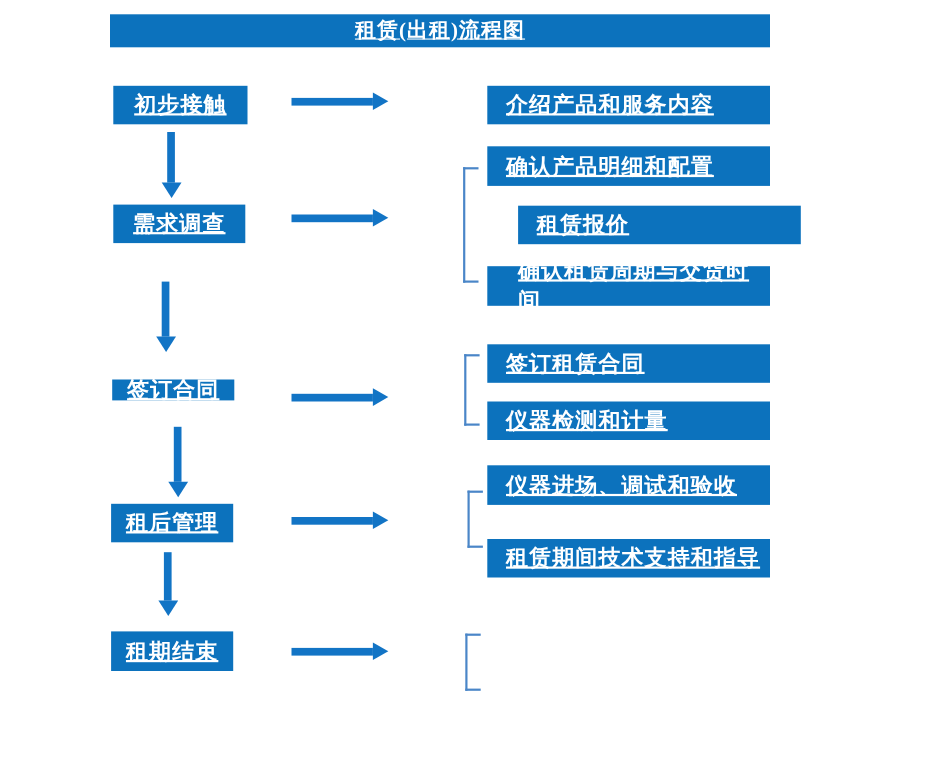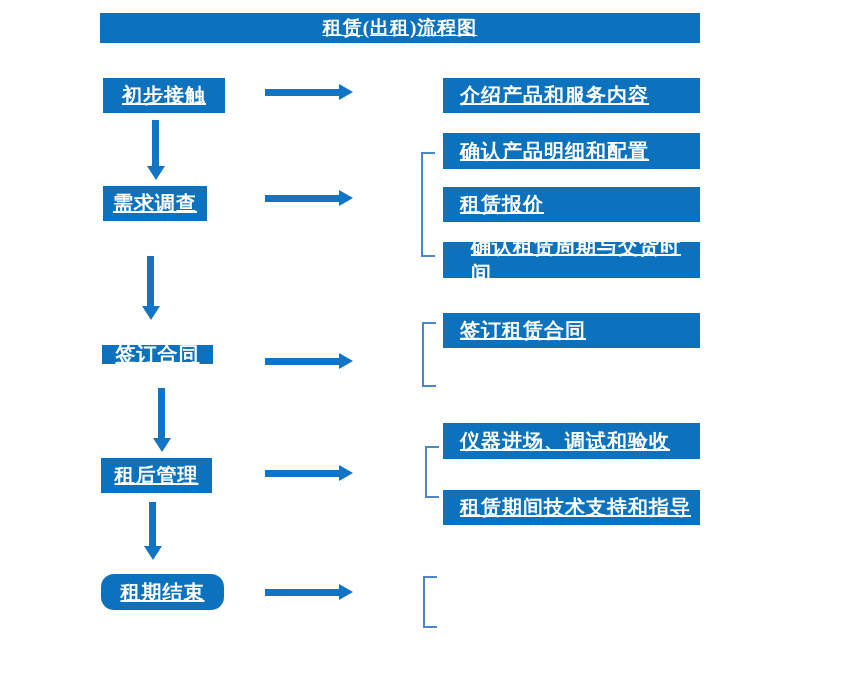--- a/index.html
+++ b/index.html
@@ -43,32 +43,33 @@
   }
 </style>
 </head>
 <body>
 
 <div class="canvas">
 
   <div class="box titlebar">租赁(出租)流程图</div>
 
   <div class="box leftbox" style="left:103px;top:78px;width:122px;height:35px;">初步接触</div>
-  <div class="box leftbox" style="left:103px;top:186px;width:104px;height:35px;">需求调查</div>
+  <div class="box leftbox" style="left:103px;top:186px;width:120px;height:35px;">需求调查</div>
   <div class="box leftbox" style="left:102px;top:345px;width:111px;height:19px;">签订合同</div>
   <div class="box leftbox" style="left:101px;top:458px;width:111px;height:35px;">租后管理</div>
-  <div class="box leftbox" style="left:101px;top:574px;width:123px;height:36px;border-radius:13px;">租期结束</div>
+  <div class="box leftbox" style="left:101px;top:574px;width:111px;height:36px;">租期结束</div>
 
   <div class="box rightbox" style="top:133px;height:36px;">确认产品明细和配置</div>
 
   <div class="box rightbox" style="top:78px;height:35px;">介绍产品和服务内容</div>
-  <div class="box rightbox" style="top:187px;height:35px;">租赁报价</div>
+  <div class="box rightbox" style="top:187px;height:35px;margin-left:28px;">租赁报价</div>
   <div class="box rightbox" style="top:242px;height:36px;padding-left:28px;">确认租赁周期与交货时间</div>
 
   <div class="box rightbox" style="top:313px;height:35px;">签订租赁合同</div>
+  <div class="box rightbox" style="top:365px;height:35px;">仪器检测和计量</div>
 
   <div class="box rightbox" style="top:490px;height:35px;">租赁期间技术支持和指导</div>
   <div class="box rightbox" style="top:423px;height:36px;">仪器进场、调试和验收</div>
 
 
   <div class="harrow" style="top:89px;"></div>
   <div class="harrow" style="top:195px;"></div>
   <div class="harrow" style="top:358px;"></div>
   <div class="harrow" style="top:470px;"></div>
   <div class="harrow" style="top:589px;"></div>

